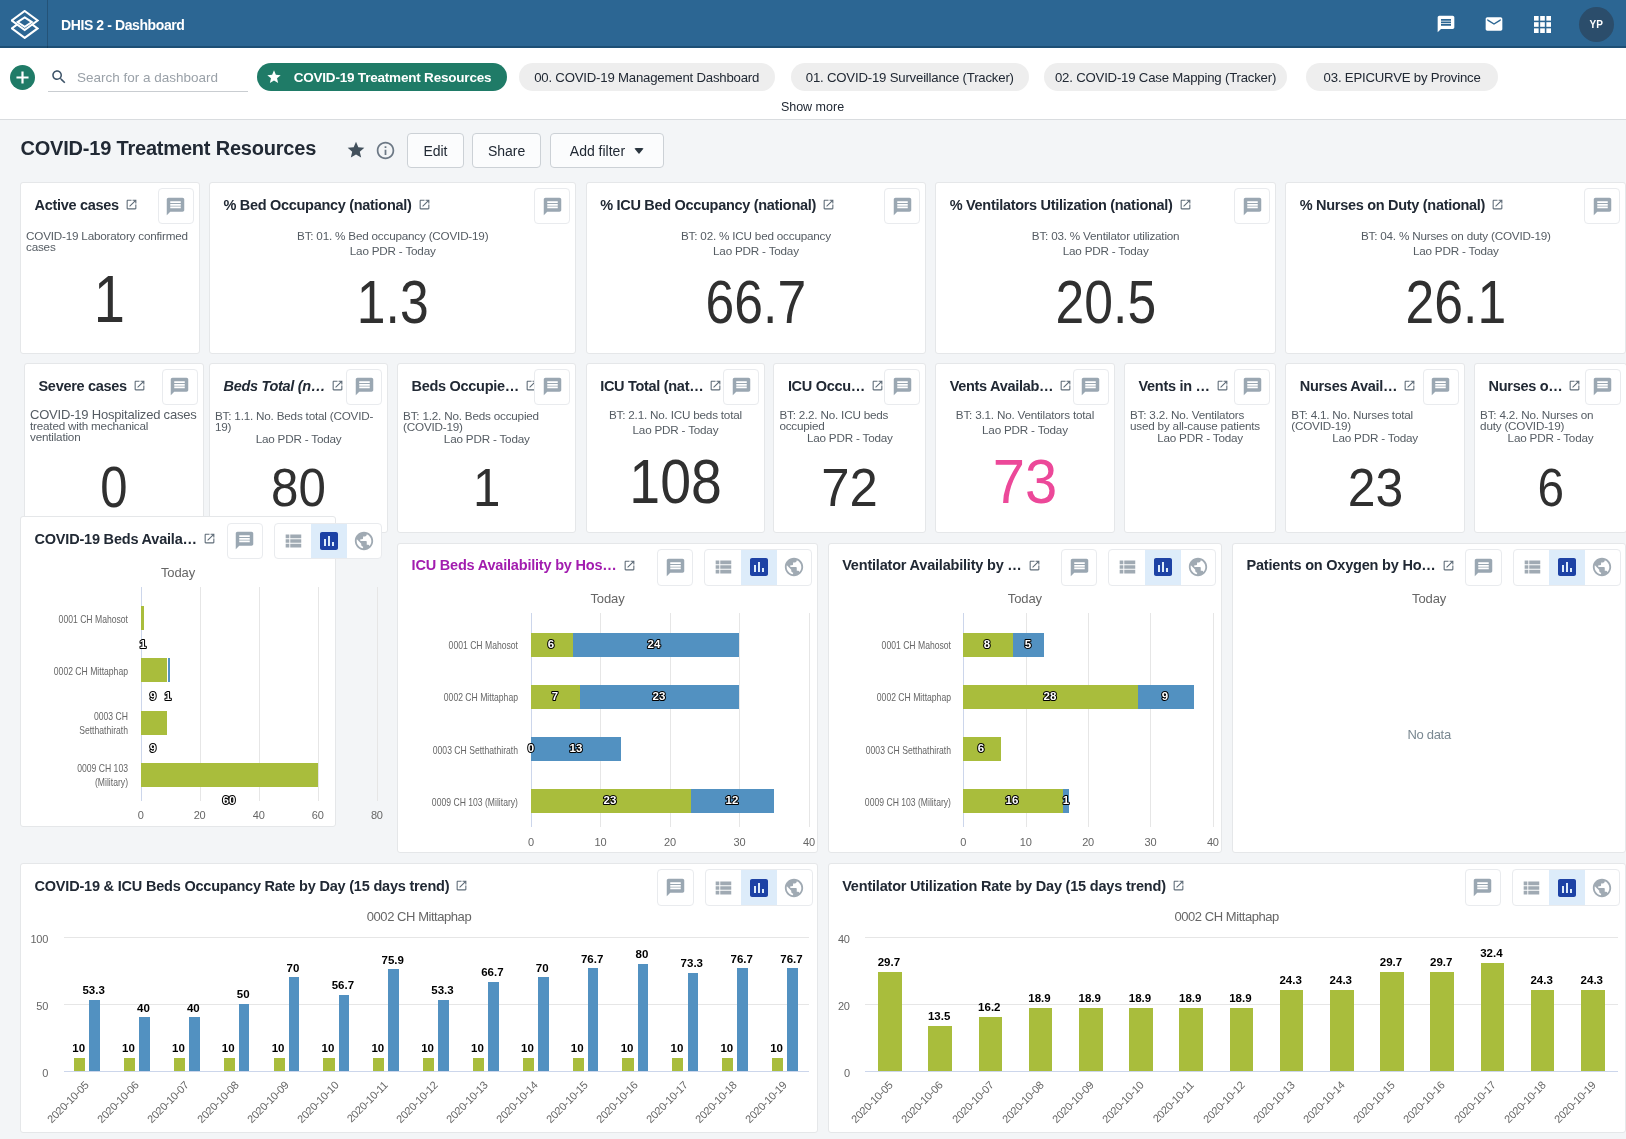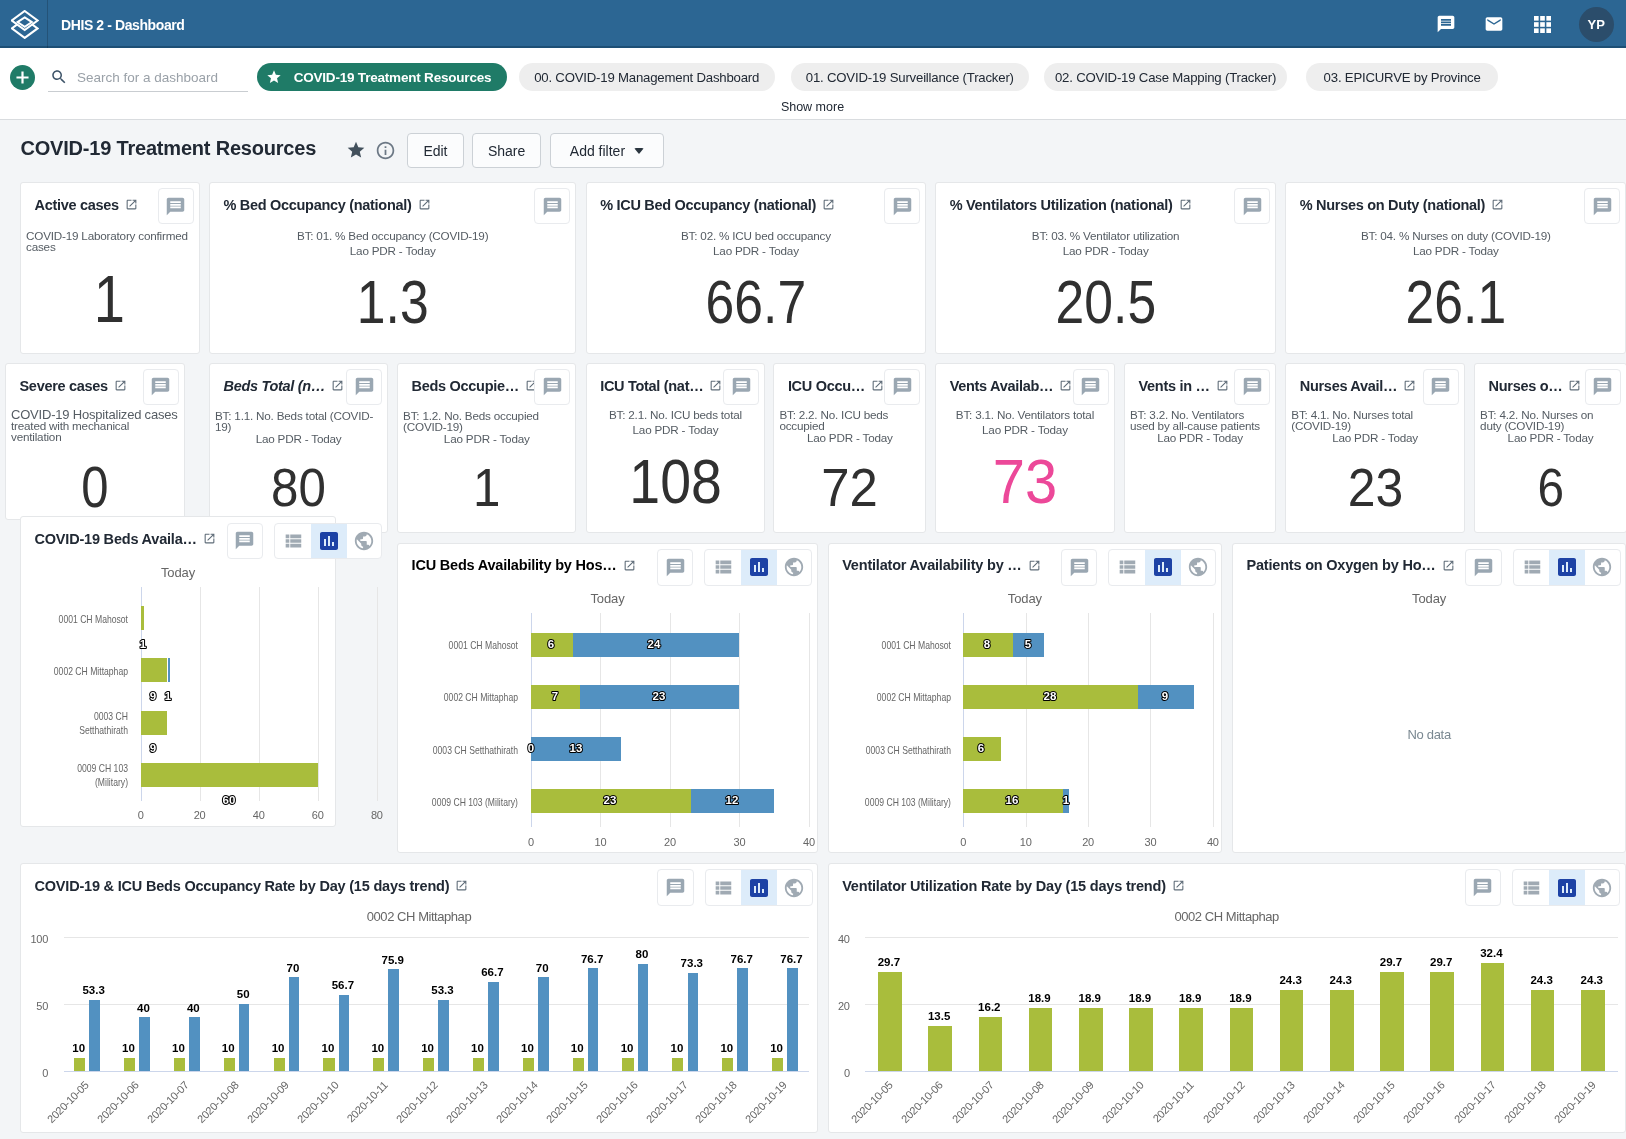--- a/index.html
+++ b/index.html
@@ -23,21 +23,21 @@
       <rect x="0" y="0" width="6" height="6" fill="#fff"></rect>
       <rect x="8" y="0" width="6" height="6" fill="#fff"></rect>
       <rect x="16" y="0" width="6" height="6" fill="#fff"></rect>
       <rect x="0" y="8" width="6" height="6" fill="#fff"></rect>
       <rect x="8" y="8" width="6" height="6" fill="#fff"></rect>
       <rect x="16" y="8" width="6" height="6" fill="#fff"></rect>
       <rect x="0" y="16" width="6" height="6" fill="#fff"></rect>
       <rect x="8" y="16" width="6" height="6" fill="#fff"></rect>
       <rect x="16" y="16" width="6" height="6" fill="#fff"></rect>
     </svg></div>
-<div style="position:absolute;left:1578.5px;top:6.5px;width:35.5px;height:35.5px;border-radius:50%;background:#2b4d6b;color:#fff;font-size:13px;font-weight:700;display:flex;align-items:center;justify-content:center;">YP</div>
+<div style="position:absolute;left:1578.5px;top:6.5px;width:35.5px;height:35.5px;border-radius:50%;background:#2b4d6b;color:#fff;font-size:10px;font-weight:700;display:flex;align-items:center;justify-content:center;">YP</div>
 <div style="position:absolute;left:0;top:48px;width:1626px;height:71.5px;background:#fff;border-bottom:1px solid #d9dcdf;"></div>
 <div style="position:absolute;left:10px;top:65px;width:25px;height:25px;"><svg style="" width="25" height="25" viewBox="0 0 24 24">
       <circle cx="12" cy="12" r="12" fill="#1f7b67"></circle>
       <path d="M12 6.2v11.6M6.2 12h11.6" stroke="#fff" stroke-width="2.1"></path>
     </svg></div>
 <div style="position:absolute;left:50px;top:68px;width:18px;height:18px;"><svg style="" width="18" height="18" viewBox="0 0 24 24">
       <path fill="#3d5368" d="M15.5 14h-.79l-.28-.27C15.41 12.59 16 11.11 16 9.5 16 5.91 13.09 3 9.5 3S3 5.91 3 9.5 5.91 16 9.5 16c1.61 0 3.09-.59 4.23-1.57l.27.28v.79l5 4.99L20.49 19l-4.99-5zm-6 0C7.01 14 5 11.99 5 9.5S7.01 5 9.5 5 14 7.01 14 9.5 11.99 14 9.5 14z"></path>
     </svg></div>
 <div style="position:absolute;top:71.1px;font-size:13.5px;color:#9aa1a8;font-weight:400;line-height:13.5px;white-space:nowrap;left:77.0px;">Search for a dashboard</div>
 <div style="position:absolute;left:48px;top:91px;width:200px;height:1px;background:#c9cdd1;"></div>
@@ -148,21 +148,21 @@
     </div>
 <div class="cbtn" style="right:5px;top:5px;">
       <svg style="" width="21" height="21" viewBox="0 0 24 24">
         <path fill="#9aa7b2" d="M20 2H4c-1.1 0-1.99.9-1.99 2L2 22l4-4h14c1.1 0 2-.9 2-2V4c0-1.1-.9-2-2-2zm-2 12H6v-2h12v2zm0-3H6V9h12v2zm0-3H6V6h12v2z"></path>
       </svg>
     </div>
 <div style="position:absolute;left:0;top:46.5px;width:100%;text-align:center;font-size:11.7px;letter-spacing:-0.2px;line-height:11.7px;color:#555c63;white-space:nowrap;">BT: 04. % Nurses on duty (COVID-19)</div>
 <div style="position:absolute;left:0;top:61.5px;width:100%;text-align:center;font-size:11.7px;letter-spacing:-0.2px;line-height:11.7px;color:#555c63;white-space:nowrap;">Lao PDR - Today</div>
 <div style="position:absolute;left:0;top:87.7px;width:100%;text-align:center;font-size:61.5px;line-height:61.5px;color:#303030;"><span style="display:inline-block;transform:scaleX(0.84);">26.1</span></div>
 </div>
-<div class="card" style="left:5px;top:362.6px;width:179.5px;height:157px;">
+<div class="card" style="left:24px;top:362.6px;width:179.5px;height:157px;">
 <div style="position:absolute;left:13.5px;top:15.1px;display:flex;align-items:center;white-space:nowrap;">
       <span style="font-size:14.5px;font-weight:700;letter-spacing:-0.3px;color:#212934;line-height:14.5px;">Severe cases</span>
       <span style="margin-left:6px;display:flex;">
         <svg style="" width="13" height="13" viewBox="0 0 24 24">
           <path fill="#5f6c78" d="M19 19H5V5h7V3H5c-1.11 0-2 .9-2 2v14c0 1.1.89 2 2 2h14c1.1 0 2-.9 2-2v-7h-2v7zM14 3v2h3.59l-9.83 9.83 1.41 1.41L19 6.41V10h2V3h-7z"></path>
         </svg>
       </span>
     </div>
 <div class="cbtn" style="right:5px;top:5px;">
       <svg style="" width="21" height="21" viewBox="0 0 24 24">
@@ -385,21 +385,21 @@
       <text x="40" y="14.0" text-anchor="middle" font-family="Liberation Sans,sans-serif" font-size="11.5" font-weight="bold" fill="#fff" stroke="#000" stroke-width="2.1" paint-order="stroke" stroke-linejoin="round">1</text>
     </svg></div>
 <div style="position:absolute;left:112.9px;top:738.0px;width:80px;height:20px;"><svg style="" width="80" height="20" viewBox="0 0 80 20">
       <text x="40" y="14.0" text-anchor="middle" font-family="Liberation Sans,sans-serif" font-size="11.5" font-weight="bold" fill="#fff" stroke="#000" stroke-width="2.1" paint-order="stroke" stroke-linejoin="round">9</text>
     </svg></div>
 <div style="position:absolute;left:188.7px;top:790.2px;width:80px;height:20px;"><svg style="" width="80" height="20" viewBox="0 0 80 20">
       <text x="40" y="14.0" text-anchor="middle" font-family="Liberation Sans,sans-serif" font-size="11.5" font-weight="bold" fill="#fff" stroke="#000" stroke-width="2.1" paint-order="stroke" stroke-linejoin="round">60</text>
     </svg></div>
 <div class="card" style="left:397.1px;top:542.5px;width:420.9px;height:310.8px;">
 <div style="position:absolute;left:13.5px;top:14.7px;display:flex;align-items:center;white-space:nowrap;">
-      <span style="font-size:14.5px;font-weight:700;letter-spacing:-0.2px;color:#000000;line-height:14.5px;">ICU Beds Availability by Hos…</span>
+      <span style="font-size:14.5px;font-weight:700;letter-spacing:-0.2px;color:#a21caf;line-height:14.5px;">ICU Beds Availability by Hos…</span>
       <span style="margin-left:6px;display:flex;">
         <svg style="" width="13" height="13" viewBox="0 0 24 24">
           <path fill="#5f6c78" d="M19 19H5V5h7V3H5c-1.11 0-2 .9-2 2v14c0 1.1.89 2 2 2h14c1.1 0 2-.9 2-2v-7h-2v7zM14 3v2h3.59l-9.83 9.83 1.41 1.41L19 6.41V10h2V3h-7z"></path>
         </svg>
       </span>
     </div>
 <div class="cbtn" style="left:258.9px;top:5.5px;width:36.5px;height:36.5px;">
       <svg style="" width="21" height="21" viewBox="0 0 24 24">
         <path fill="#9aa7b2" d="M20 2H4c-1.1 0-1.99.9-1.99 2L2 22l4-4h14c1.1 0 2-.9 2-2V4c0-1.1-.9-2-2-2zm-2 12H6v-2h12v2zm0-3H6V9h12v2zm0-3H6V6h12v2z"></path>
       </svg>

